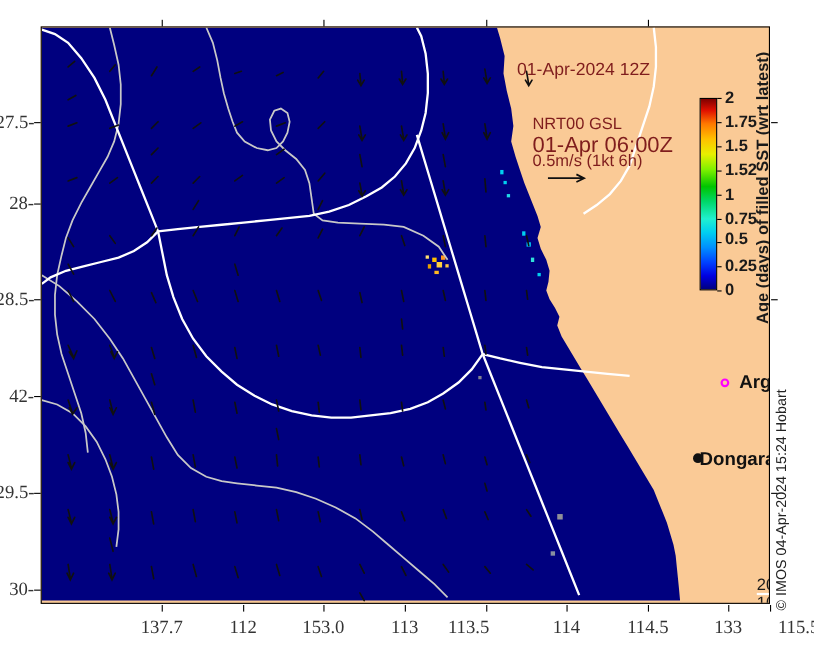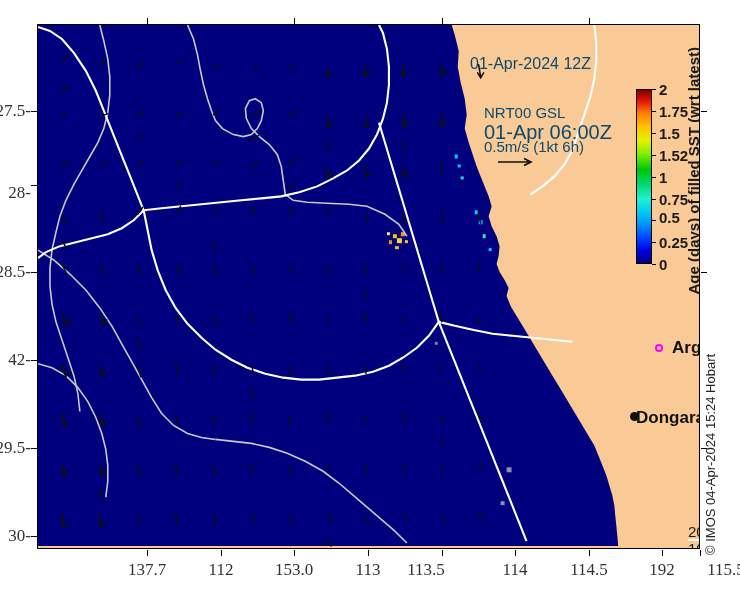--- a/index.html
+++ b/index.html
@@ -25,21 +25,21 @@
   .ytick-right{height:1px;width:6px;left:701px;}
 
   .xlabel{position:absolute;top:560px;font-family:"Liberation Serif", serif;
           font-size:17px;color:#333;transform:translateX(-50%);white-space:nowrap;}
   .ylabel{position:absolute;left:0px;font-family:"Liberation Serif", serif;
           font-size:17px;color:#333;transform:translateY(-50%);white-space:nowrap;
           width:31px;text-align:right;overflow:hidden;direction:rtl;}
 
   
   .ann{position:absolute;font-family:"Liberation Sans", sans-serif;
-       color:#0c4a6e;white-space:nowrap;}
+       color:#7f1d1d;white-space:nowrap;}
   #timestamp{left:432px;top:30px;font-size:16px;}
   #src-line1{left:446px;top:79px;font-size:15px;}
   #src-line2{left:446px;top:96px;font-size:20px;}
   #src-line3{left:446px;top:113px;font-size:15px;}
 
   #vec-arrow{position:absolute;left:460px;top:132px;width:40px;height:10px;}
 
   
   #cbar-wrap{position:absolute;left:598px;top:64px;width:16px;height:175px;}
   #cbar{position:absolute;left:0;top:0;width:16px;height:175px;
@@ -378,35 +378,35 @@
   <div class="tick xtick-top" style="left:442px"></div>
   <div class="tick xtick-top" style="left:589px"></div>
 
   <div class="xlabel" style="left:147px">137.7</div>
   <div class="xlabel" style="left:221px">112</div>
   <div class="xlabel" style="left:294px">153.0</div>
   <div class="xlabel" style="left:368px">113</div>
   <div class="xlabel" style="left:426px">113.5</div>
   <div class="xlabel" style="left:515px">114</div>
   <div class="xlabel" style="left:589px">114.5</div>
-  <div class="xlabel" style="left:662px">192</div>
+  <div class="xlabel" style="left:662px">133</div>
   <div class="xlabel" style="left:726px">115.5</div>
 
   <div class="tick ytick" style="top:111px"></div>
   <div class="tick ytick" style="top:185px"></div>
   <div class="tick ytick" style="top:272px"></div>
   <div class="tick ytick" style="top:360px"></div>
   <div class="tick ytick" style="top:448px"></div>
   <div class="tick ytick" style="top:536px"></div>
 
   <div class="tick ytick-right" style="top:111px"></div>
   <div class="tick ytick-right" style="top:272px"></div>
   <div class="tick ytick-right" style="top:448px"></div>
 
   <div class="ylabel" style="top:111px">-27.5</div>
-  <div class="ylabel" style="top:193px">-28</div>
+  <div class="ylabel" style="top:185px">-28</div>
   <div class="ylabel" style="top:272px">-28.5</div>
   <div class="ylabel" style="top:360px">-42</div>
   <div class="ylabel" style="top:448px">-29.5</div>
   <div class="ylabel" style="top:536px">-30</div>
 
   <div id="copyright">© IMOS 04-Apr-2024 15:24 Hobart</div>
 </div>
 
 </body></html>

